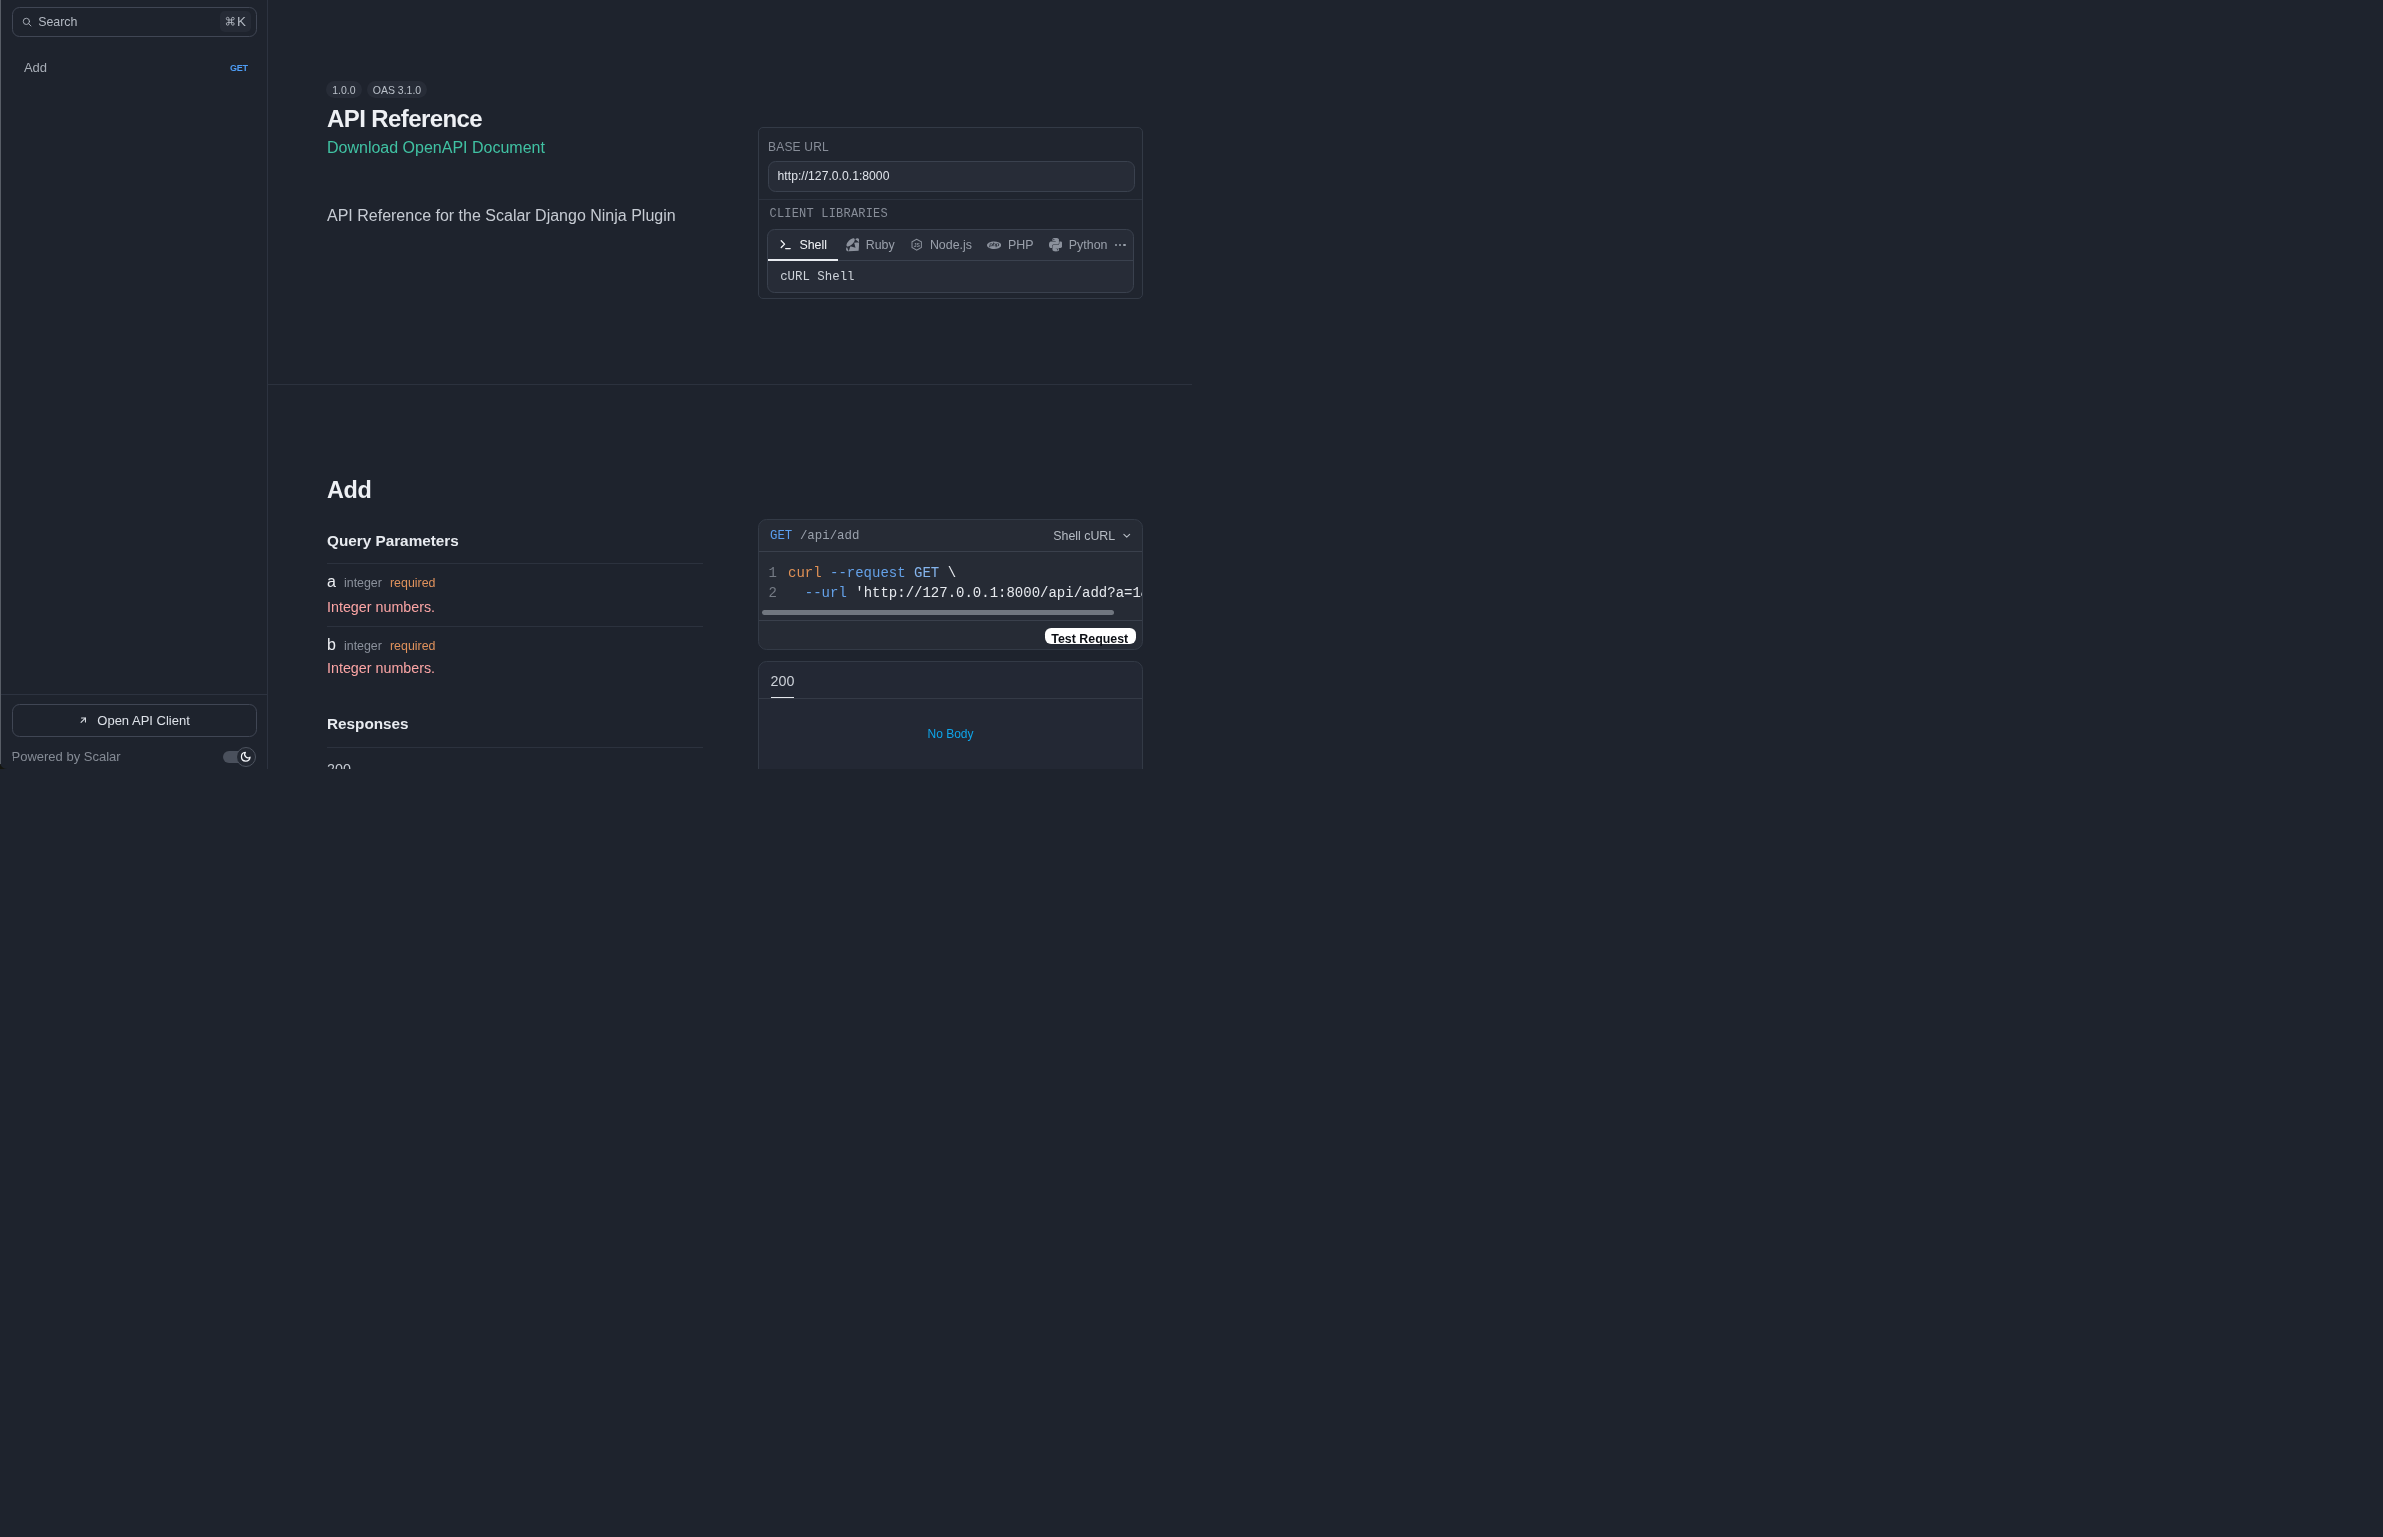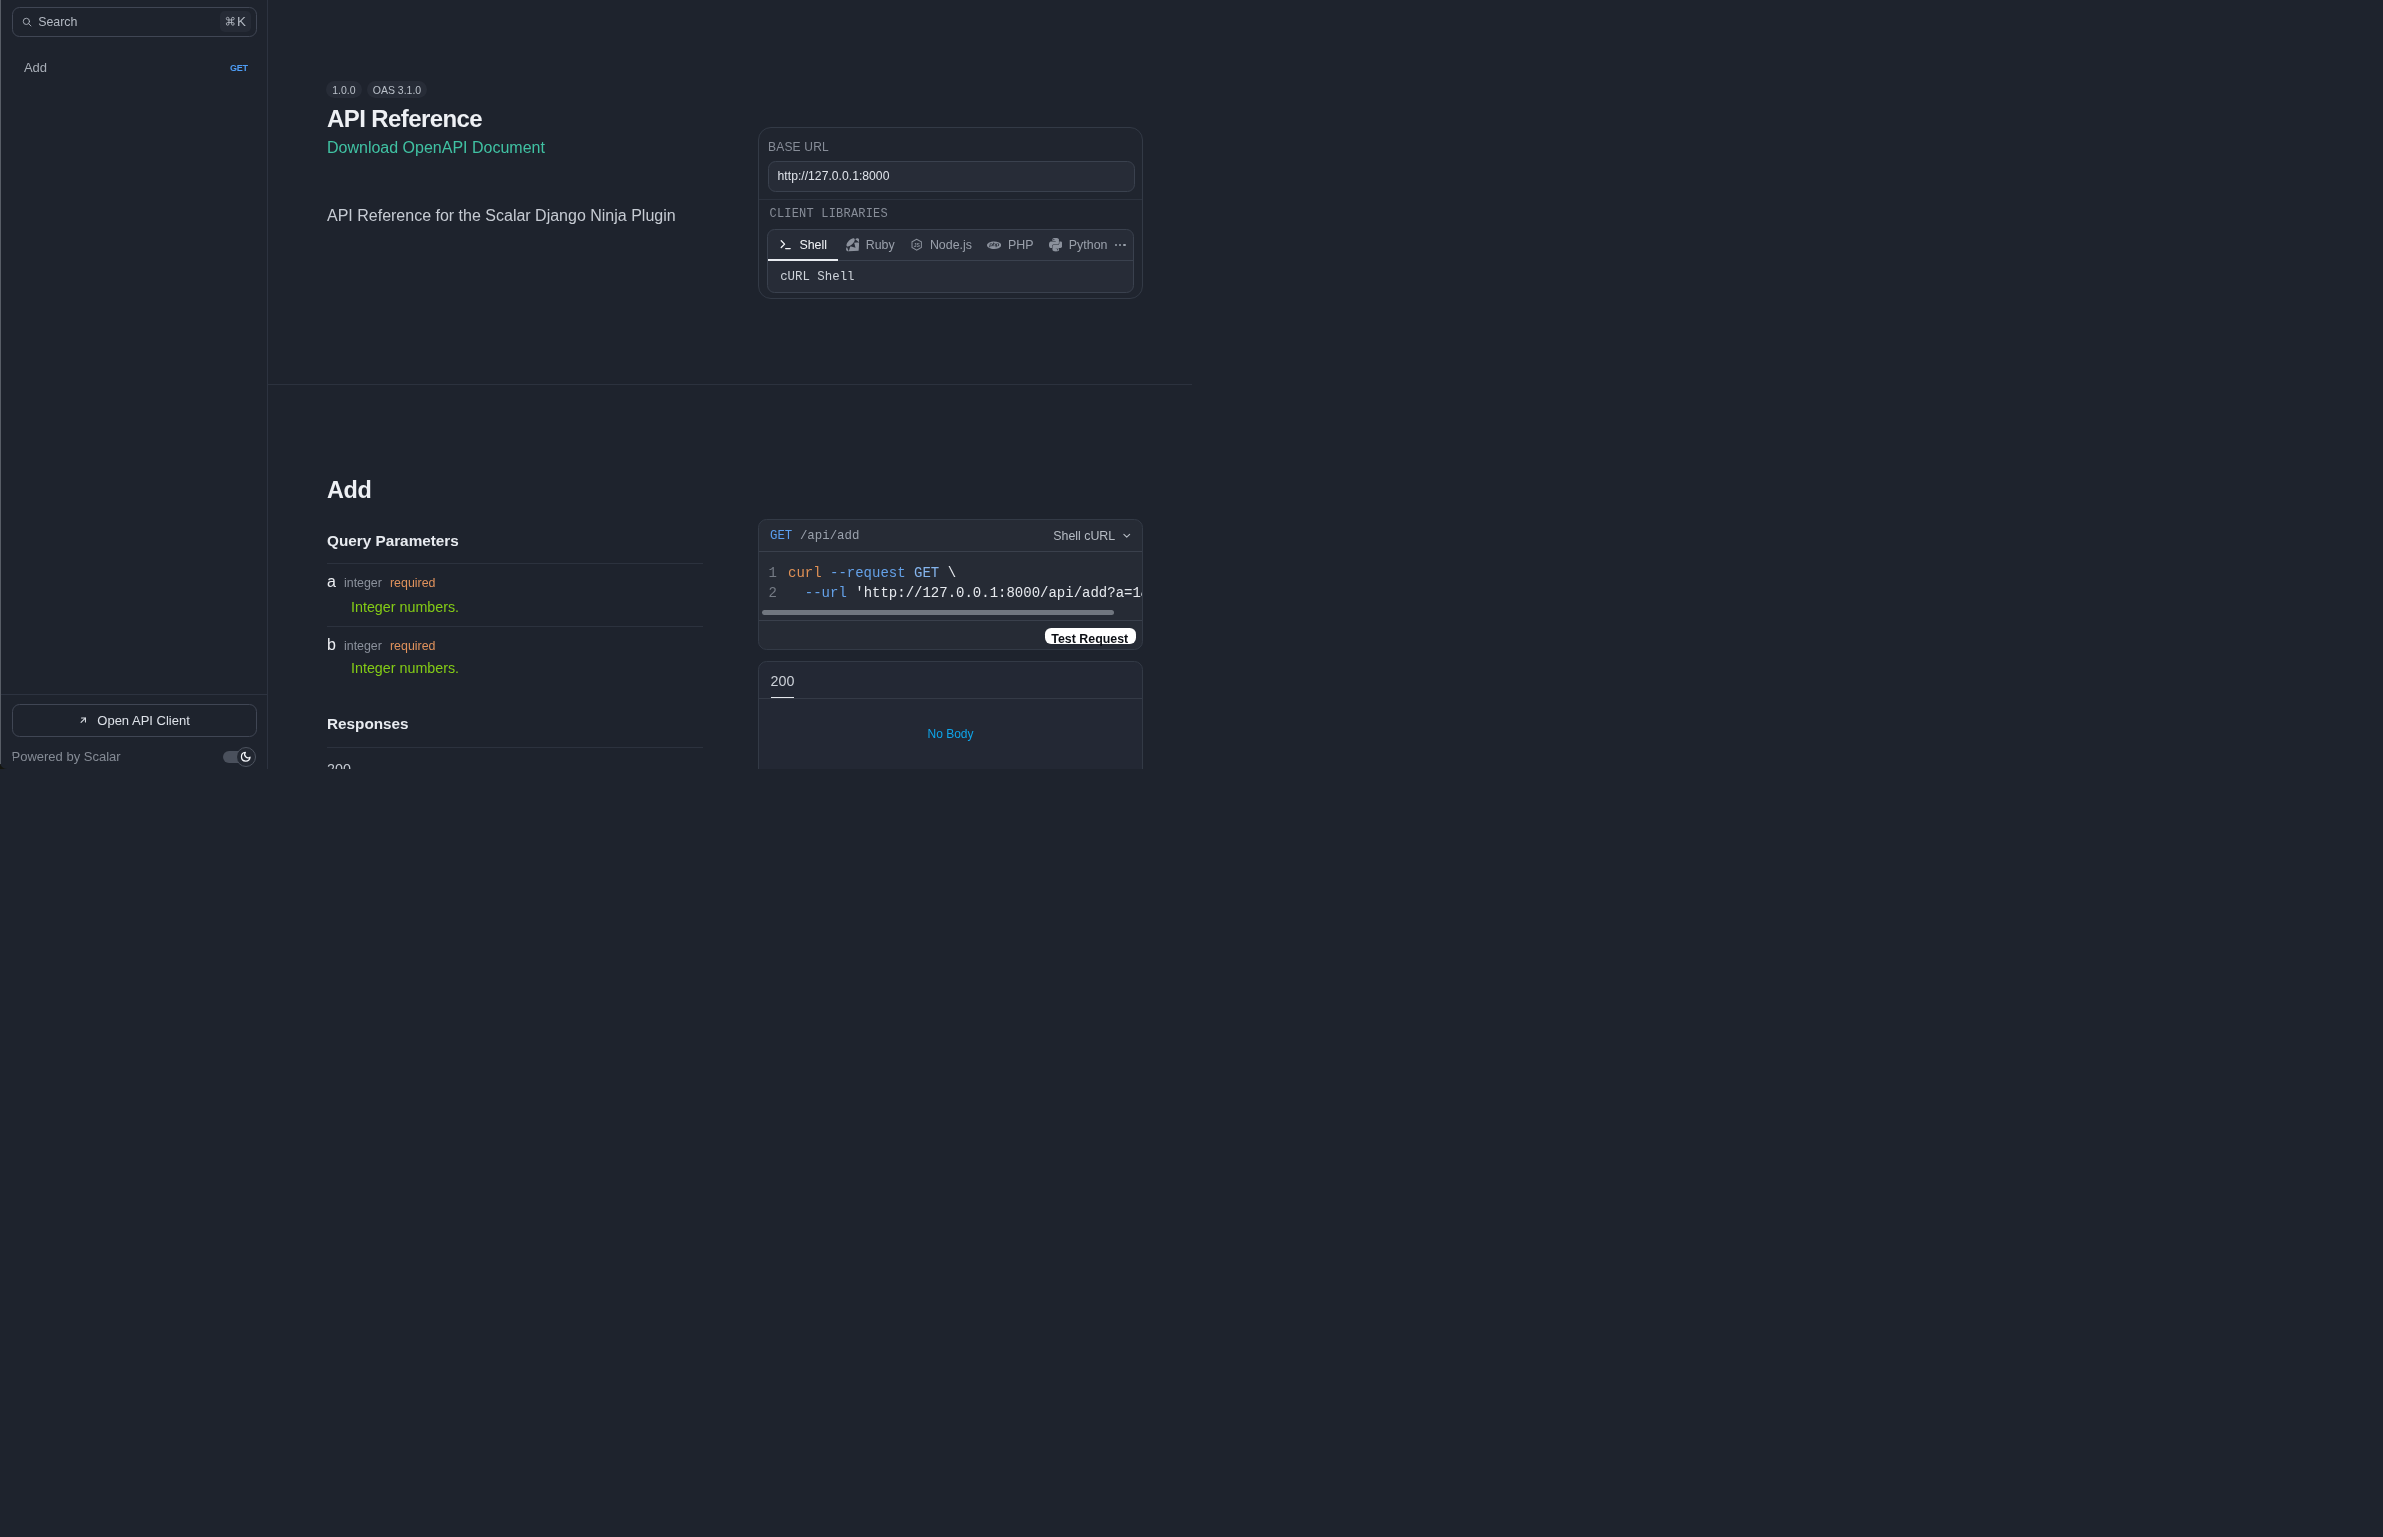--- a/index.html
+++ b/index.html
@@ -52,21 +52,21 @@
 #intro { position:absolute; left:0; top:0; width:924px; height:385px; border-bottom:0.5px solid #2c323e; }
 .badges { position:absolute; left:58px; top:81px; display:flex; gap:4.8px; }
 .badge { background:#272c37; border-radius:8.6px; height:17px; display:flex; align-items:center;
   padding:0 6.2px; font-size:10.5px; color:#bac0c9; }
 h1 { position:absolute; left:59px; top:107px; font-size:24px; font-weight:bold; color:#eef0f4; letter-spacing:-0.6px; line-height:1; }
 #dl { position:absolute; left:59px; top:139px; font-size:16px; color:#40c2a3; }
 #desc { position:absolute; left:59px; top:182px; font-size:16px; color:#c6cbd3;margin-top:25px; }
 
 
 #servercard { position:absolute; left:490px; top:127px; width:385px; height:172px;
-  background:#20252f; border:0.5px solid #333a46; border-radius:13px; }
+  background:#20252f; border:0.5px solid #333a46; border-radius:5px; }
 .lab { color:#878d98; font-size:12px; letter-spacing:0.2px; }
 #servercard .lab1 { position:absolute; left:9px; top:11.5px; }
 #baseinput { position:absolute; left:9px; top:32.5px; width:367px; height:31px;
   background:#272c37; border:0.5px solid #3a414e; border-radius:7.6px;
   display:flex; align-items:center; padding:0 8.6px; font-size:12.2px; color:#dfe3ea; }
 #servercard .div1 { position:absolute; left:0; right:0; top:71px; height:0; border-top:0.5px solid #2c323e; }
 #servercard .lab2 { position:absolute; left:10.5px; top:79px;font-family:Liberation Mono, monospace; }
 #tabsbox { position:absolute; left:8.4px; top:101px; width:367px; height:64px;
   background:#272c37; border:0.5px solid #3a414e; border-radius:7.6px; overflow:hidden; }
 #tabrow { position:absolute; left:0; right:0; top:0; height:31px; border-bottom:0.5px solid #3a414e;
@@ -84,21 +84,21 @@
 #op { position:absolute; left:0; top:385px; width:924px; height:383px; }
 h2 { position:absolute; left:59px; top:94px; font-size:23.4px; font-weight:bold; color:#eef0f4; letter-spacing:-0.3px; line-height:1; }
 h3 { font-size:15.3px; font-weight:bold; color:#e8ebf0; line-height:1; }
 #qp { position:absolute; left:59px; top:148px; }
 #resp { position:absolute; left:59px; top:331px; }
 .hr { position:absolute; left:59px; width:376px; border-top:0.5px solid #2c323e; height:0; }
 .prow { position:absolute; left:59px; display:flex; align-items:baseline; gap:8.1px; }
 .pname { font-size:16px; font-weight:normal; color:#eceef2; }
 .ptype { font-size:12.4px; color:#8b919c; }
 .preq { font-size:12.4px; color:#e0925c; }
-.pdesc { position:absolute; left:59px; font-size:14.3px; color:#84cc16; line-height:1;margin-left:24px; }
+.pdesc { position:absolute; left:59px; font-size:14.3px; color:#fca5a5; line-height:1; }
 #code200 { position:absolute; left:59px; top:377px; font-size:14.3px; color:#c6cbd3; line-height:1; }
 
 
 #reqcard { position:absolute; left:490px; top:134px; width:385px; height:131px;
   background:#262b35; border:0.5px solid #333a46; border-radius:8.6px; overflow:hidden; }
 #reqhead { position:absolute; left:0; right:0; top:0; height:32px; border-bottom:0.5px solid #3a404c;
   display:flex; align-items:center; padding:0 9.6px 0 11px;
   font-family:"Liberation Mono", monospace; font-size:12.4px; }
 #reqhead .m { color:#5a9ff0; }
 #reqhead .p { color:#9aa1ac; margin-left:7.6px; }

